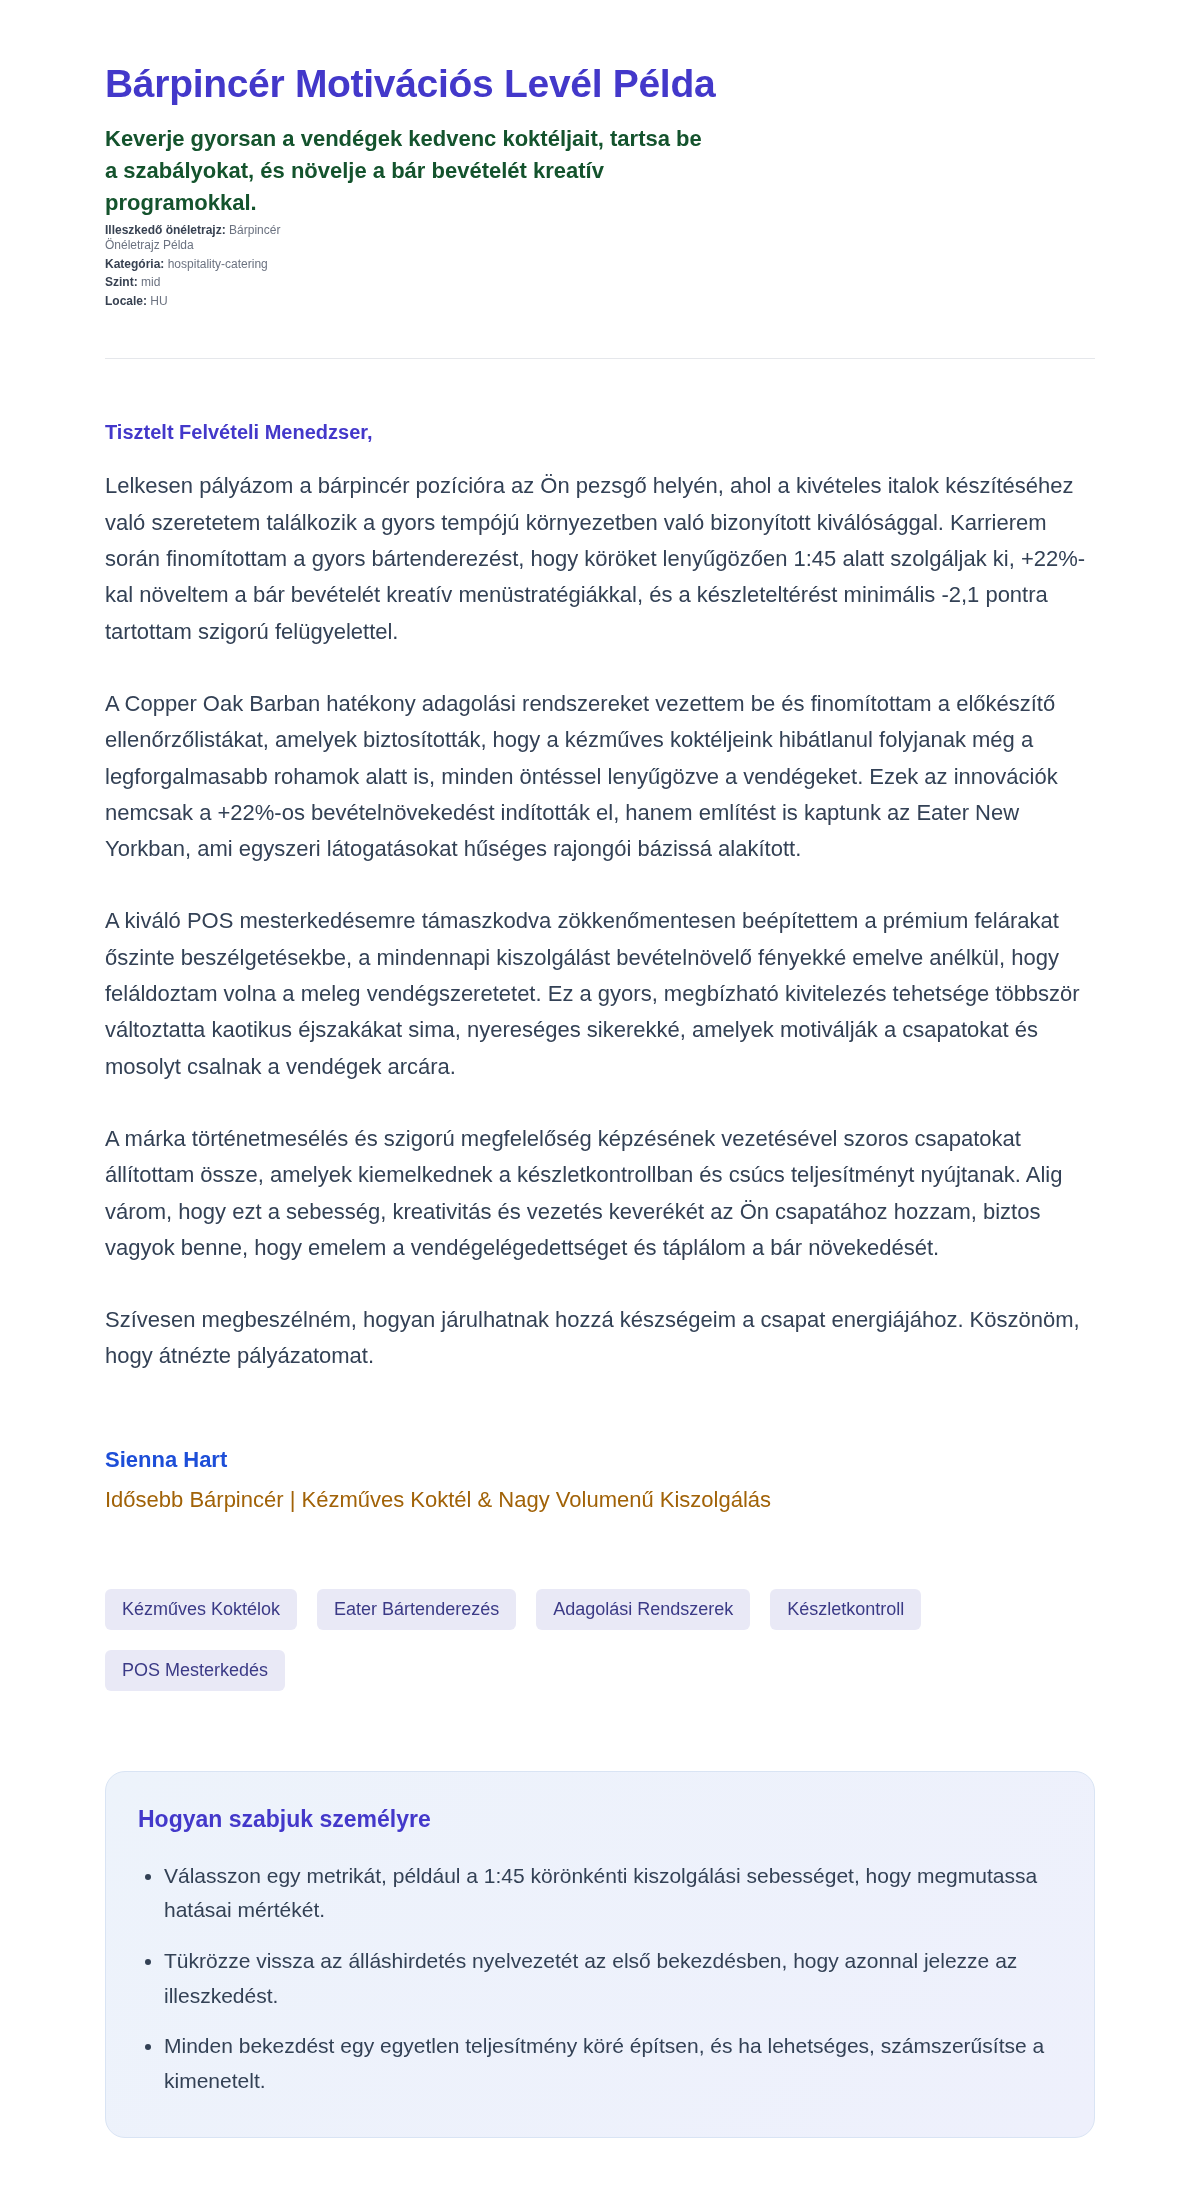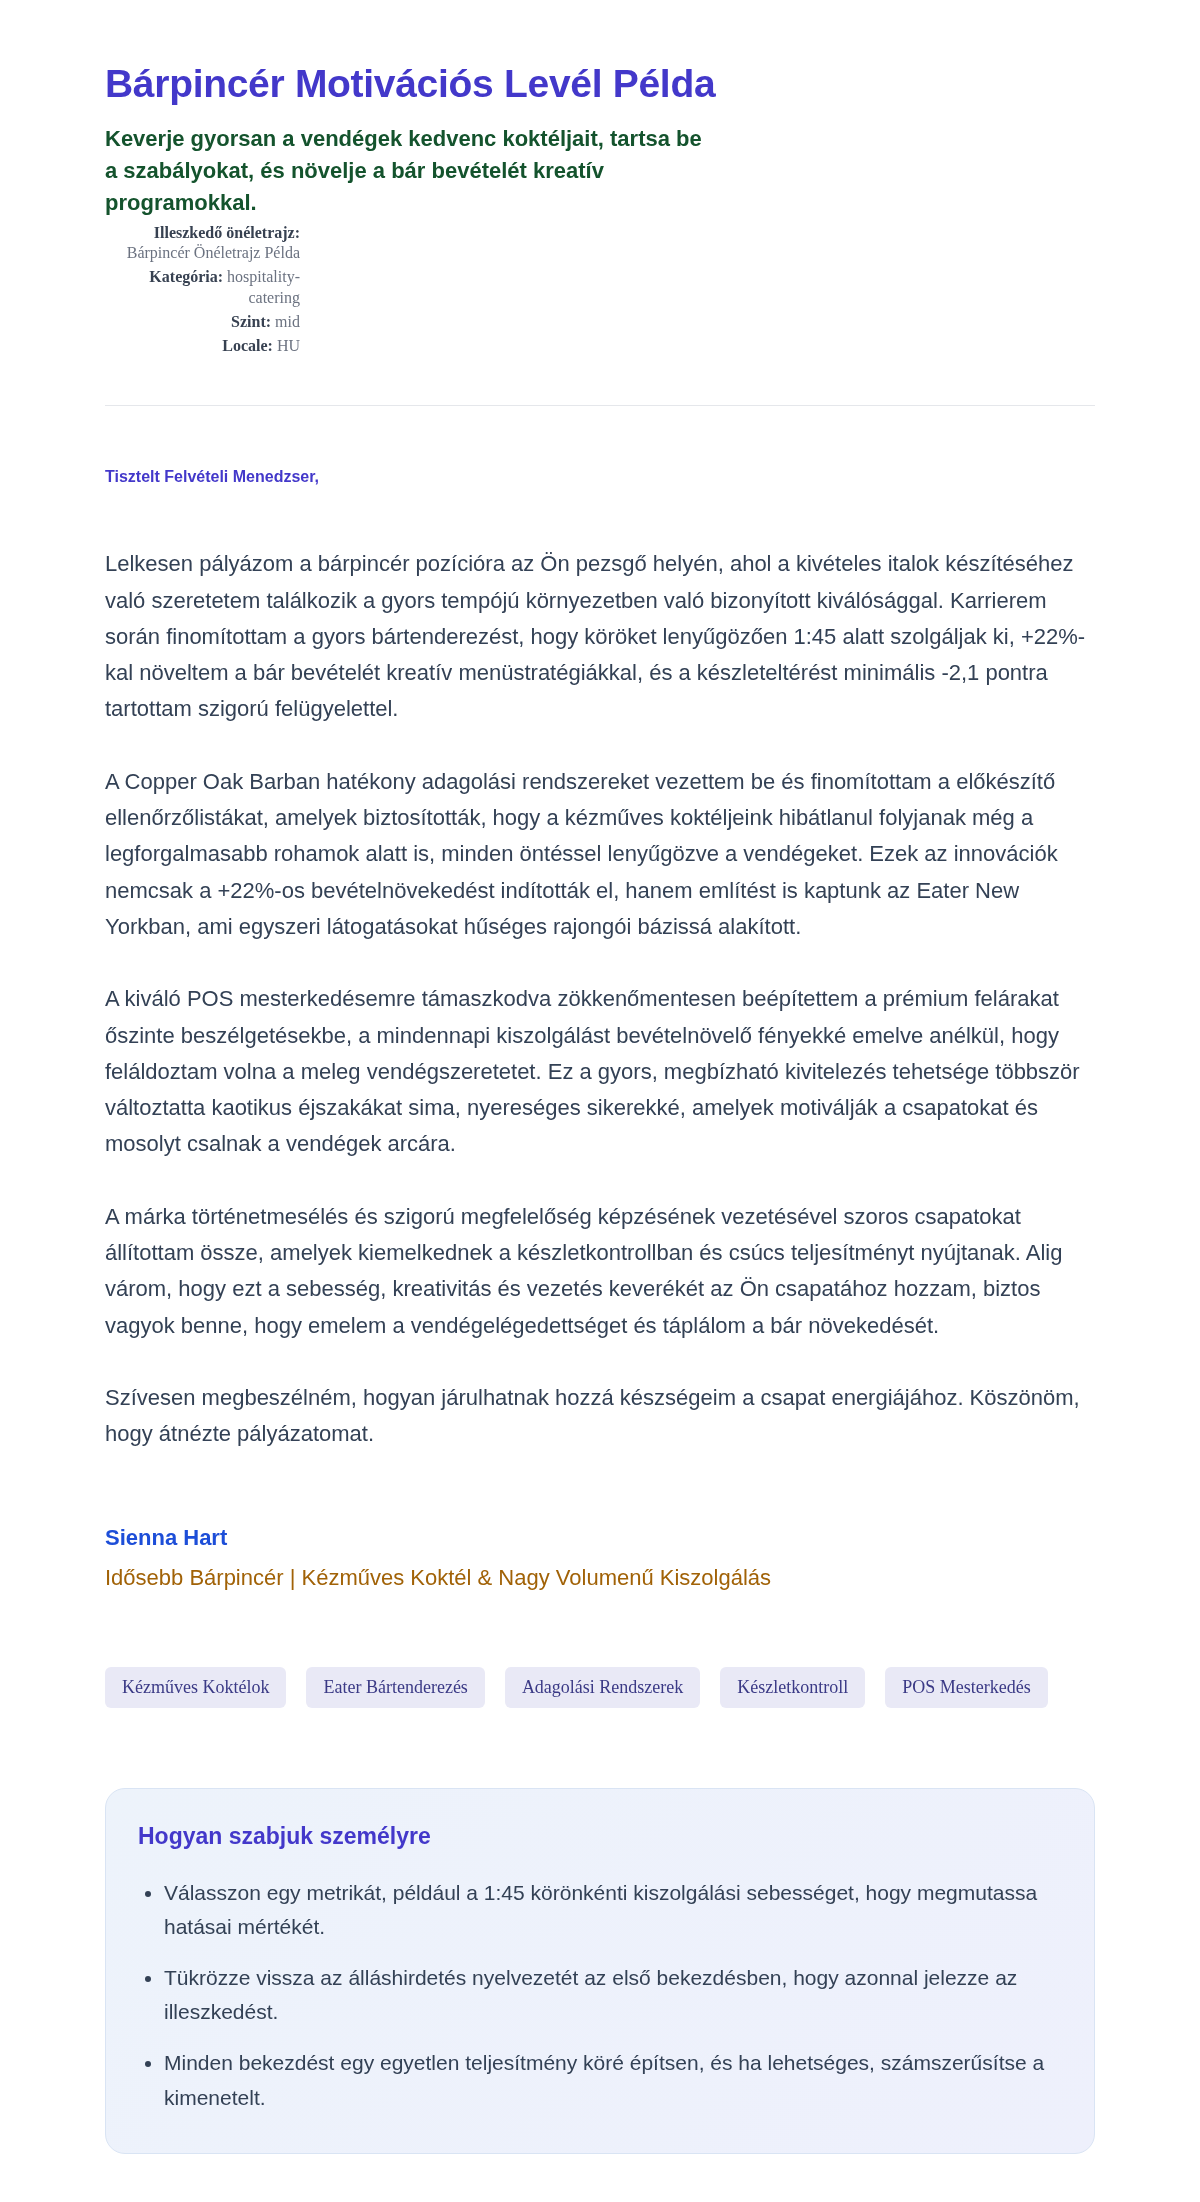--- a/index.html
+++ b/index.html
@@ -27,49 +27,46 @@
     margin: 0;
     font-size: 22px;
     font-weight: 700;
     color: #14532d;
     line-height: 1.45;
     max-width: 600px;
   }
   .meta {
     width: 195px;
     flex-shrink: 0;
-    text-align: right;
-    font-size: 16px;
+    font-size: 12px;
     line-height: 1.3;
     color: #6b7280;
     padding-top: 4px;
-    font-family: Liberation Serif, serif;
   }
   .meta-item { margin: 0 0 3px; }
   .meta-label { font-weight: 700; color: #374151; }
 
   .divider { border: none; border-top: 1px solid #e5e7eb; margin: 46px 0 0; }
 
   .letter { margin-top: 62px; }
-  .greeting { color: var(--accent, #4338ca); font-weight: 700; font-size: 16px; margin: 0 0 60px; }
+  .greeting { color: var(--accent, #4338ca); font-weight: 700; font-size: 20px; margin: 0 0 24px; }
   .para { font-size: 22px; line-height: 1.65; margin: 0 0 36px; color: #334155; }
 
   .signature { margin-top: 72px; }
   .sig-name { font-weight: 700; color: #1d4ed8; font-size: 22px; margin: 0 0 14px; }
   .sig-role { font-size: 22px; color: #a16207; margin: 0; }
 
   .tags { margin-top: 76px; display: flex; flex-wrap: wrap; gap: 20px; }
   .tag {
     background: var(--chip-bg, #e9e9f6);
     color: var(--chip-text, #3b3a86);
     font-size: 18px;
     padding: 10px 17px;
     border-radius: 6px;
     white-space: nowrap;
-    font-family: Liberation Serif, serif;
   }
 
   .tips {
     margin-top: 80px;
     background: linear-gradient(135deg, #edf3fb, #eef0fc);
     border: 1px solid var(--tip-border, #d9e4f4);
     border-radius: 20px;
     padding: 34px 32px 38px;
   }
   .tips-title { margin: 0 0 26px; color: var(--accent, #4338ca); font-size: 23px; font-weight: 700; }

